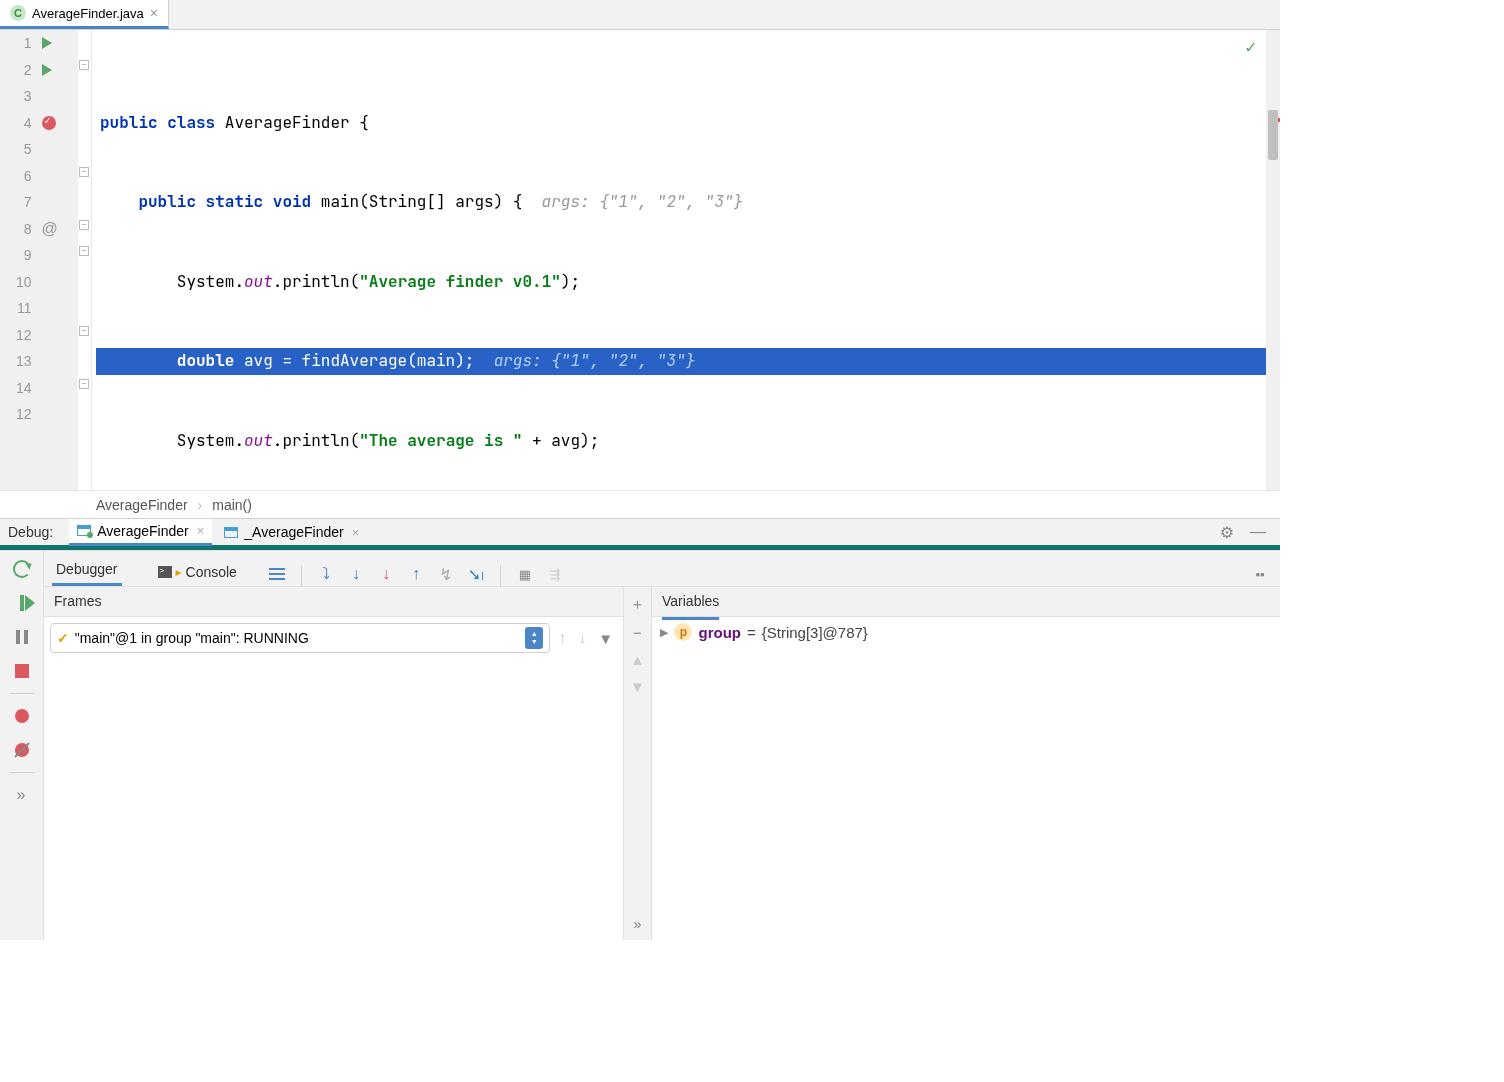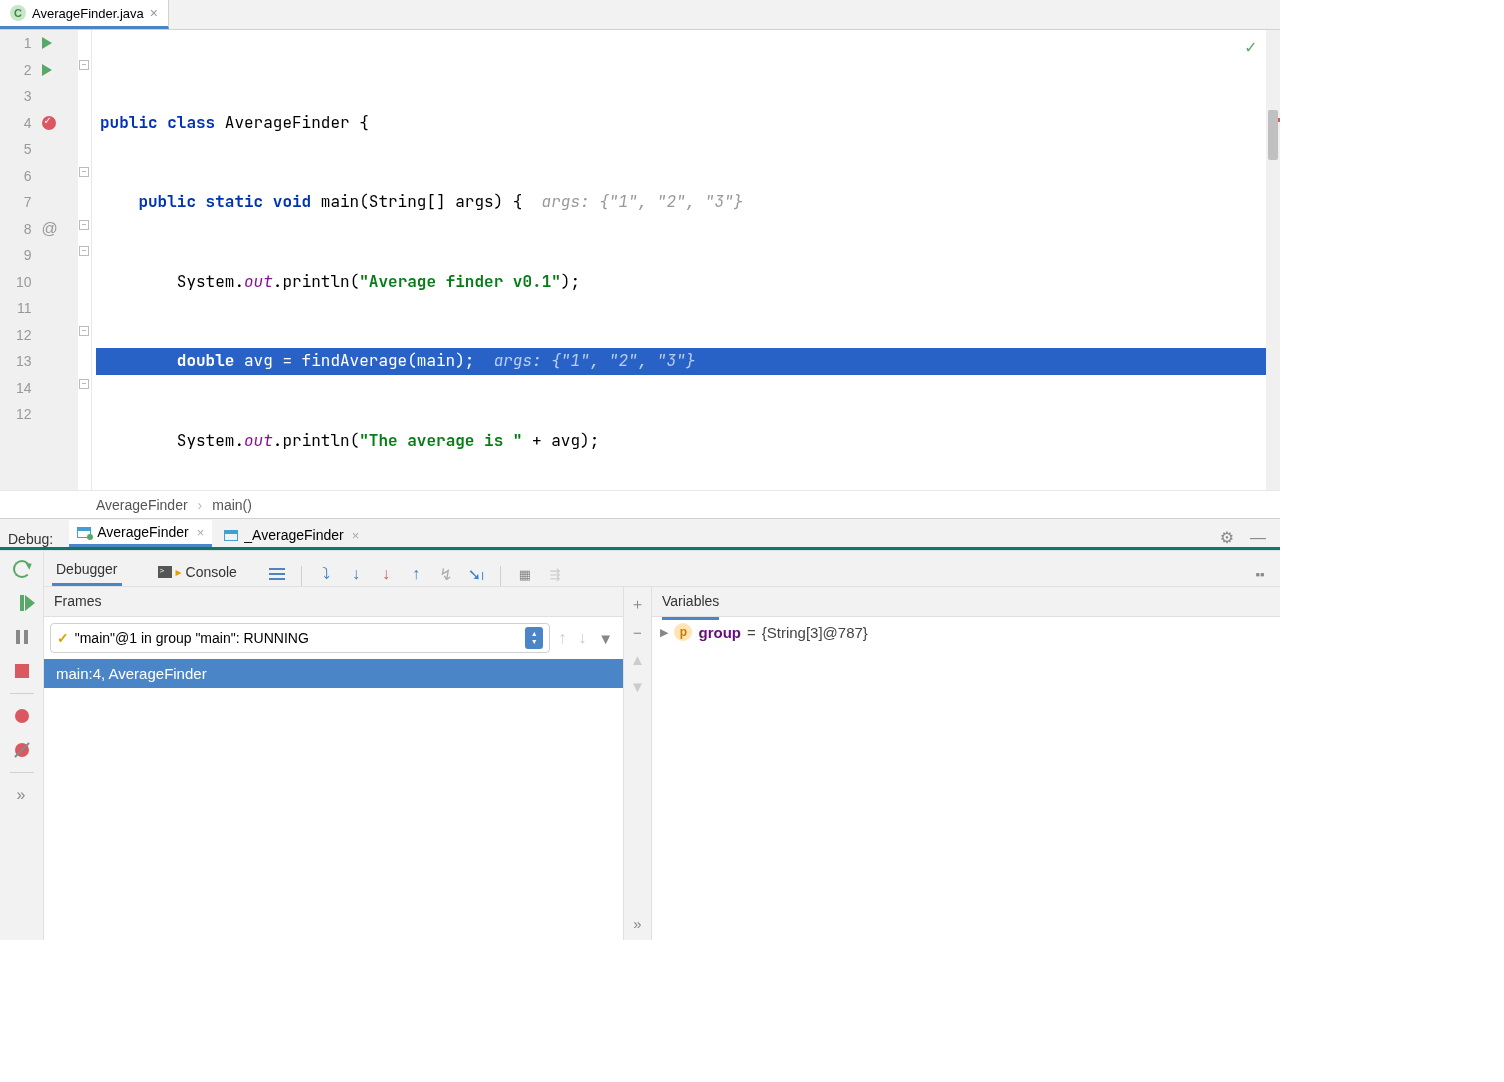--- a/index.html
+++ b/index.html
@@ -38,21 +38,21 @@
 .check-ok { position:absolute; top:4px; right:10px; color:#59a869; font-size:18px; font-weight:bold;}
 .editor-scrollbar { width:14px; background:#f0f0f0; position:relative;}
 .editor-scrollbar .thumb { position:absolute; top:80px; left:2px; width:10px; height:50px; background:#c0c0c0; border-radius:2px;}
 .editor-scrollbar .bp-mark { position:absolute; top:88px; right:0; width:8px; height:4px; background:#db5860;}
 
 
 .breadcrumbs { height:28px; background:#fff; border-top:1px solid #e8e8e8; display:flex; align-items:center; padding-left:96px; gap:10px; color:#555; font-size:14px;}
 .breadcrumbs .sep { color:#bbb;}
 
 
-.debug-header { height:32px; background:#f2f2f2; border-top:1px solid #d1d1d1; border-bottom:3px solid #0f766e; display:flex; align-items:flex-end; padding:0 8px; gap:4px;}
+.debug-header { height:32px; background:#f2f2f2; border-top:1px solid #d1d1d1; border-bottom:5px solid #0f766e; display:flex; align-items:center; padding:0 8px; gap:4px;}
 .debug-header .title { color:#333; margin-right:12px; font-size:14px;}
 .dbg-tab { display:flex; align-items:center; gap:6px; padding:4px 8px; font-size:14px;}
 .dbg-tab.active { border-bottom:3px solid #4a86c7; background:#fff;}
 .window-icon { width:14px; height:11px; border:1.5px solid #40a0d0; border-top-width:4px; position:relative;}
 .window-icon.dotted::after { content:""; position:absolute; width:6px; height:6px; border-radius:50%; background:#59a869; bottom:-3px; right:-3px;}
 .dbg-close {color:#aaa; font-size:13px; margin-left:2px;}
 .spacer { flex:1;}
 .gear-icon, .hide-icon { color:#888; font-size:16px; padding:0 6px;}
 
 
@@ -263,21 +263,20 @@
             <span style="flex:1">"main"@1 in group "main": RUNNING</span>
             <div class="select-stepper">
                 <span>▴</span>
                 <span>▾</span>
               </div>
           </div>
           <span class="nav-arrow">↑</span>
           <span class="nav-arrow">↓</span>
           <span class="filter-icon">▼</span>
         </div>
-        <div class="frame-row">main:4, AverageFinder</div>
       </div>
 
       <div class="mid-toolbar">
         <span class="mtb">＋</span>
         <span class="mtb">−</span>
         <span class="mtb" style="color:#ccc">▲</span>
         <span class="mtb" style="color:#ccc">▼</span>
         <div style="flex:1"></div>
         <span class="mtb" style="margin-bottom:8px">»</span>
       </div>

